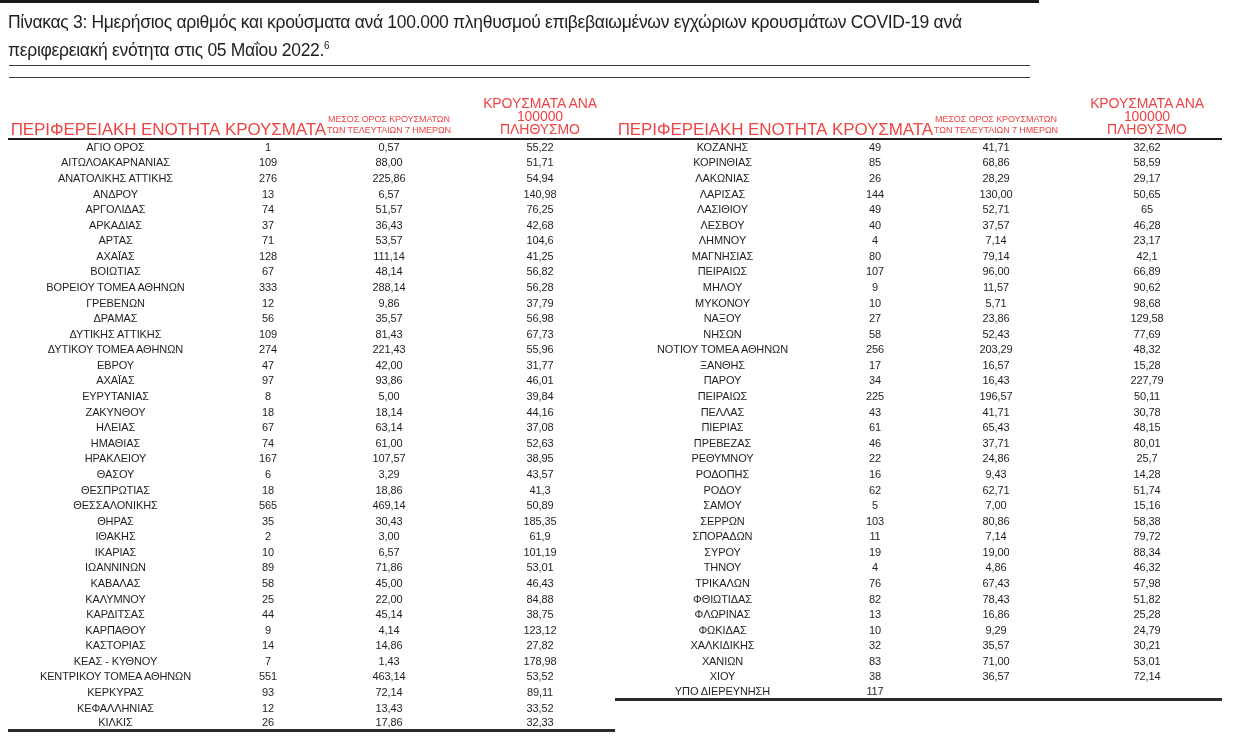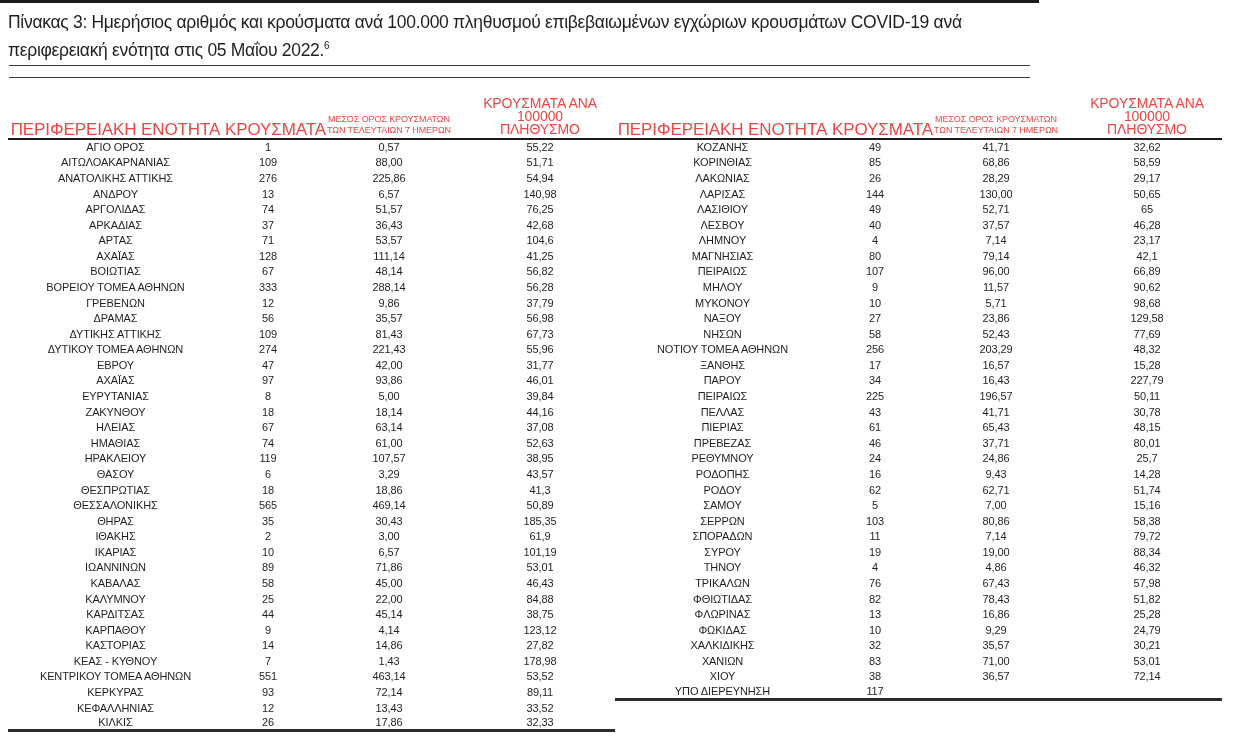--- a/index.html
+++ b/index.html
@@ -225,21 +225,21 @@
             <td>37,08</td>
           </tr>
           <tr>
             <td>ΗΜΑΘΙΑΣ</td>
             <td>74</td>
             <td>61,00</td>
             <td>52,63</td>
           </tr>
           <tr>
             <td>ΗΡΑΚΛΕΙΟΥ</td>
-            <td>119</td>
+            <td>167</td>
             <td>107,57</td>
             <td>38,95</td>
           </tr>
           <tr>
             <td>ΘΑΣΟΥ</td>
             <td>6</td>
             <td>3,29</td>
             <td>43,57</td>
           </tr>
           <tr>
@@ -482,21 +482,21 @@
             <td>48,15</td>
           </tr>
           <tr>
             <td>ΠΡΕΒΕΖΑΣ</td>
             <td>46</td>
             <td>37,71</td>
             <td>80,01</td>
           </tr>
           <tr>
             <td>ΡΕΘΥΜΝΟΥ</td>
-            <td>24</td>
+            <td>22</td>
             <td>24,86</td>
             <td>25,7</td>
           </tr>
           <tr>
             <td>ΡΟΔΟΠΗΣ</td>
             <td>16</td>
             <td>9,43</td>
             <td>14,28</td>
           </tr>
           <tr>

